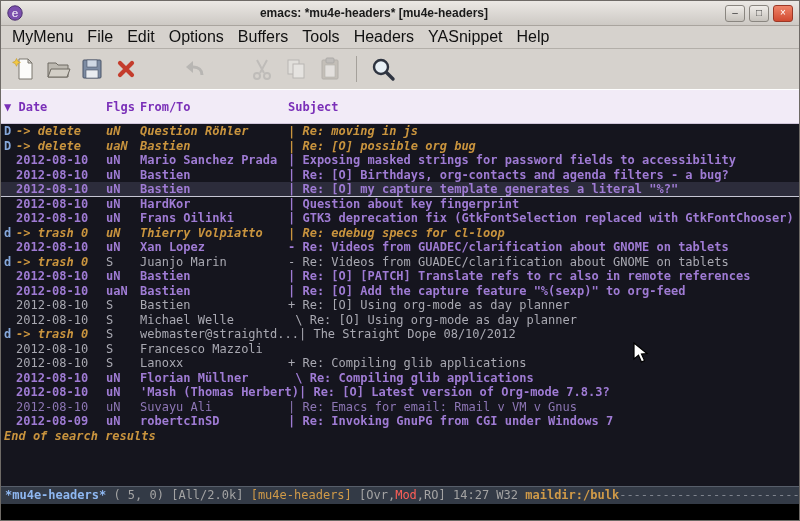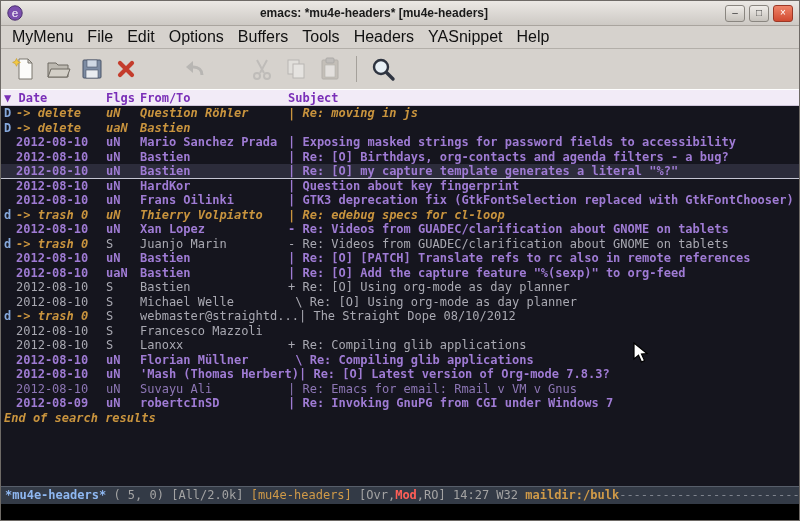--- a/index.html
+++ b/index.html
@@ -24,21 +24,21 @@
   .menu-item{padding:2px 7px;white-space:nowrap;}
   
   .toolbar{height:40px;flex:none;display:flex;align-items:center;padding:0 6px;
     background:#d6d2cd;}
   .tbtn{width:34px;height:32px;flex:none;display:flex;align-items:center;justify-content:center;
     border-radius:3px;}
   .tbtn.disabled{opacity:.38;filter:grayscale(85%);}
   .tgap{width:34px;flex:none;}
   .tsep{width:1px;height:26px;flex:none;background:#a5a19b;margin:0 9px;}
   
-  .headerline{height:17px;flex:none;display:flex;align-items:center;white-space:pre;
+  .headerline{height:35px;flex:none;display:flex;align-items:center;white-space:pre;
     background:#f2ebf7;border-top:1px solid #ffffff;border-bottom:1px solid #cfc5da;
     color:#7a2fb8;font-weight:bold;font-family:"DejaVu Sans Mono",monospace;font-size:12px;
     padding-left:3px;box-sizing:border-box;}
   .hl-date{width:102px;flex:none;}
   .hl-flags{width:34px;flex:none;}
   .hl-from{width:148px;flex:none;}
   .hl-subj{flex:1;}
   
   .buffer{flex:1;background:#15151e;overflow:hidden;display:flex;flex-direction:column;
     font-family:"DejaVu Sans Mono",monospace;font-size:12px;line-height:14.5px;}
@@ -57,21 +57,21 @@
   .end-line{color:#c9943e;font-style:italic;font-weight:bold;white-space:pre;
     padding-left:3px;height:14.5px;flex:none;}
   
   .modeline{height:18px;flex:none;background:#333a46;border-top:1px solid #575e6a;
     font-family:"DejaVu Sans Mono",monospace;font-size:12px;line-height:17px;
     white-space:pre;overflow:hidden;padding-left:4px;box-sizing:border-box;}
   .ml-buffer_name{color:#8fb8f2;font-weight:bold;text-align:center;}
   .ml-plain{color:#a3a3a3;}
   .ml-accent{color:#d09a48;}
   .ml-accent_bold{color:#d09a48;font-weight:bold;}
-  .ml-alert{color:#ff5f57;font-weight:bold;text-align:center;}
+  .ml-alert{color:#ff5f57;font-weight:normal;text-align:center;}
   .ml-dashes{color:#7e838d;}
   
   .echo{height:16px;flex:none;background:#000;}
   
   .mouse-cursor{position:absolute;left:632px;top:341px;pointer-events:none;}
 </style>
 </head>
 <body>
 
 <div class="window">
@@ -165,21 +165,21 @@
   <div class="headerline">
     <span class="hl-date">▼ Date</span>
     <span class="hl-flags">Flgs</span>
     <span class="hl-from">From/To</span>
     <span class="hl-subj">Subject</span>
   </div>
 
   <div class="buffer">
     <div>
         <div class="row"><span class="c-mark face-mark">D</span><span class="c-date face-deleted">-&gt; delete</span><span class="c-flags face-deleted">uN</span><span class="c-from face-deleted">Question Röhler</span><span class="c-subj face-deleted">| Re: moving in js</span></div>
-        <div class="row"><span class="c-mark face-mark">D</span><span class="c-date face-deleted">-&gt; delete</span><span class="c-flags face-deleted">uaN</span><span class="c-from face-deleted">Bastien</span></div>
+        <div class="row"><span class="c-mark face-mark">D</span><span class="c-date face-deleted">-&gt; delete</span><span class="c-flags face-deleted">uaN</span><span class="c-from face-deleted">Bastien</span><span class="c-subj face-deleted">| Re: [O] possible org bug</span></div>
         <div class="row"><span class="c-mark face-mark"></span><span class="c-date face-unread">2012-08-10</span><span class="c-flags face-unread">uN</span><span class="c-from face-unread">Mario Sanchez Prada</span><span class="c-subj face-unread">| Exposing masked strings for password fields to accessibility</span></div>
         <div class="row"><span class="c-mark face-mark"></span><span class="c-date face-unread">2012-08-10</span><span class="c-flags face-unread">uN</span><span class="c-from face-unread">Bastien</span><span class="c-subj face-unread">| Re: [O] Birthdays, org-contacts and agenda filters - a bug?</span></div>
         <div class="row current"><span class="c-mark face-mark"></span><span class="c-date face-unread">2012-08-10</span><span class="c-flags face-unread">uN</span><span class="c-from face-unread">Bastien</span><span class="c-subj face-unread">| Re: [O] my capture template generates a literal "%?"</span></div>
         <div class="row"><span class="c-mark face-mark"></span><span class="c-date face-unread">2012-08-10</span><span class="c-flags face-unread">uN</span><span class="c-from face-unread">HardKor</span><span class="c-subj face-unread">| Question about key fingerprint</span></div>
         <div class="row"><span class="c-mark face-mark"></span><span class="c-date face-unread">2012-08-10</span><span class="c-flags face-unread">uN</span><span class="c-from face-unread">Frans Oilinki</span><span class="c-subj face-unread">| GTK3 deprecation fix (GtkFontSelection replaced with GtkFontChooser)</span></div>
         <div class="row"><span class="c-mark face-mark">d</span><span class="c-date face-deleted">-&gt; trash 0</span><span class="c-flags face-deleted">uN</span><span class="c-from face-deleted">Thierry Volpiatto</span><span class="c-subj face-deleted">| Re: edebug specs for cl-loop</span></div>
         <div class="row"><span class="c-mark face-mark"></span><span class="c-date face-unread">2012-08-10</span><span class="c-flags face-unread">uN</span><span class="c-from face-unread">Xan Lopez</span><span class="c-subj face-unread">- Re: Videos from GUADEC/clarification about GNOME on tablets</span></div>
         <div class="row"><span class="c-mark face-mark">d</span><span class="c-date face-deleted">-&gt; trash 0</span><span class="c-flags face-read">S</span><span class="c-from face-read">Juanjo Marin</span><span class="c-subj face-read">- Re: Videos from GUADEC/clarification about GNOME on tablets</span></div>
         <div class="row"><span class="c-mark face-mark"></span><span class="c-date face-unread">2012-08-10</span><span class="c-flags face-unread">uN</span><span class="c-from face-unread">Bastien</span><span class="c-subj face-unread">| Re: [O] [PATCH] Translate refs to rc also in remote references</span></div>
         <div class="row"><span class="c-mark face-mark"></span><span class="c-date face-unread">2012-08-10</span><span class="c-flags face-unread">uaN</span><span class="c-from face-unread">Bastien</span><span class="c-subj face-unread">| Re: [O] Add the capture feature "%(sexp)" to org-feed</span></div>

